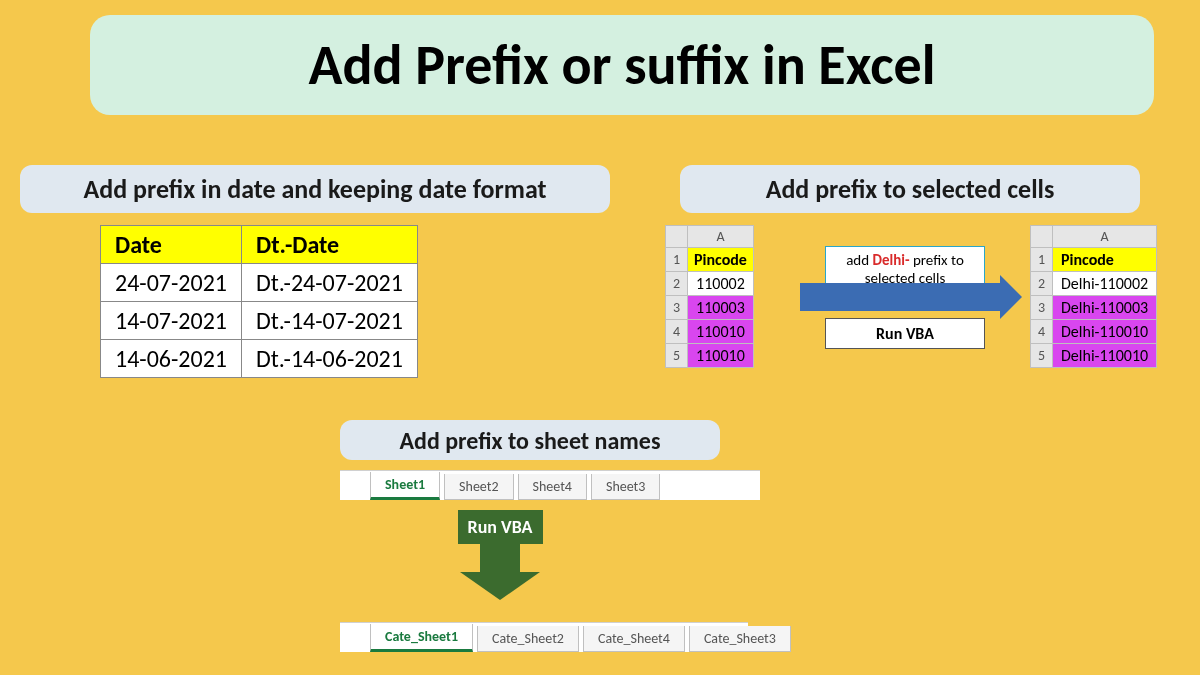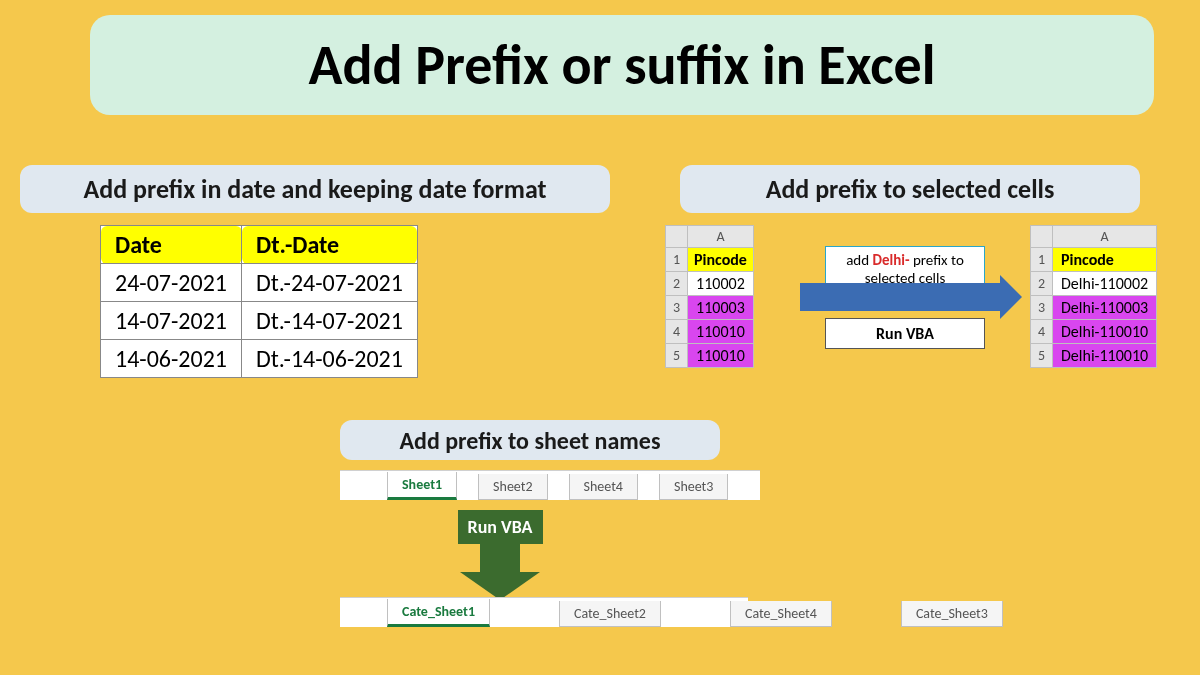--- a/index.html
+++ b/index.html
@@ -48,21 +48,20 @@
     font-size: 24px;
   }
   .date-table th, .date-table td {
     border: 1px solid #888;
     padding: 4px 14px;
     text-align: left;
   }
   .date-table th {
     background: #ffff00;
     font-weight: bold;
-    border-radius: 6px;
   }
   .date-table td.center { text-align: left; }
 
   
   .sec2-banner { position: absolute; top: 165px; left: 680px; width: 460px; height: 48px; }
   .mini-grid {
     position: absolute;
     border-collapse: collapse;
     background: #fff;
     font-size: 16px;
@@ -150,30 +149,29 @@
   .tabs-strip {
     position: absolute;
     background: #fff;
     display: flex;
     align-items: flex-end;
     border-top: 1px solid #d0d0d0;
     height: 30px;
     padding-left: 30px;
   }
   .tabs-top { top: 470px; left: 340px; width: 420px; }
-  .tabs-bot { top: 597px; left: 340px; width: 408px; gap: 48px; }
+  .tabs-bot { top: 622px; left: 340px; width: 408px; }
   .tab {
     border: 1px solid #c0c0c0;
     border-top: none;
     background: #f5f5f5;
     color: #555;
     font-size: 14px;
     padding: 4px 14px;
     margin-right: 4px;
-    margin-left: 17px;
   }
   .tab.active {
     background: #fff;
     color: #1a7a3f;
     font-weight: bold;
     border-bottom: 3px solid #1a7a3f;
   }
   .vba-arrow {
     position: absolute;
     top: 510px;

